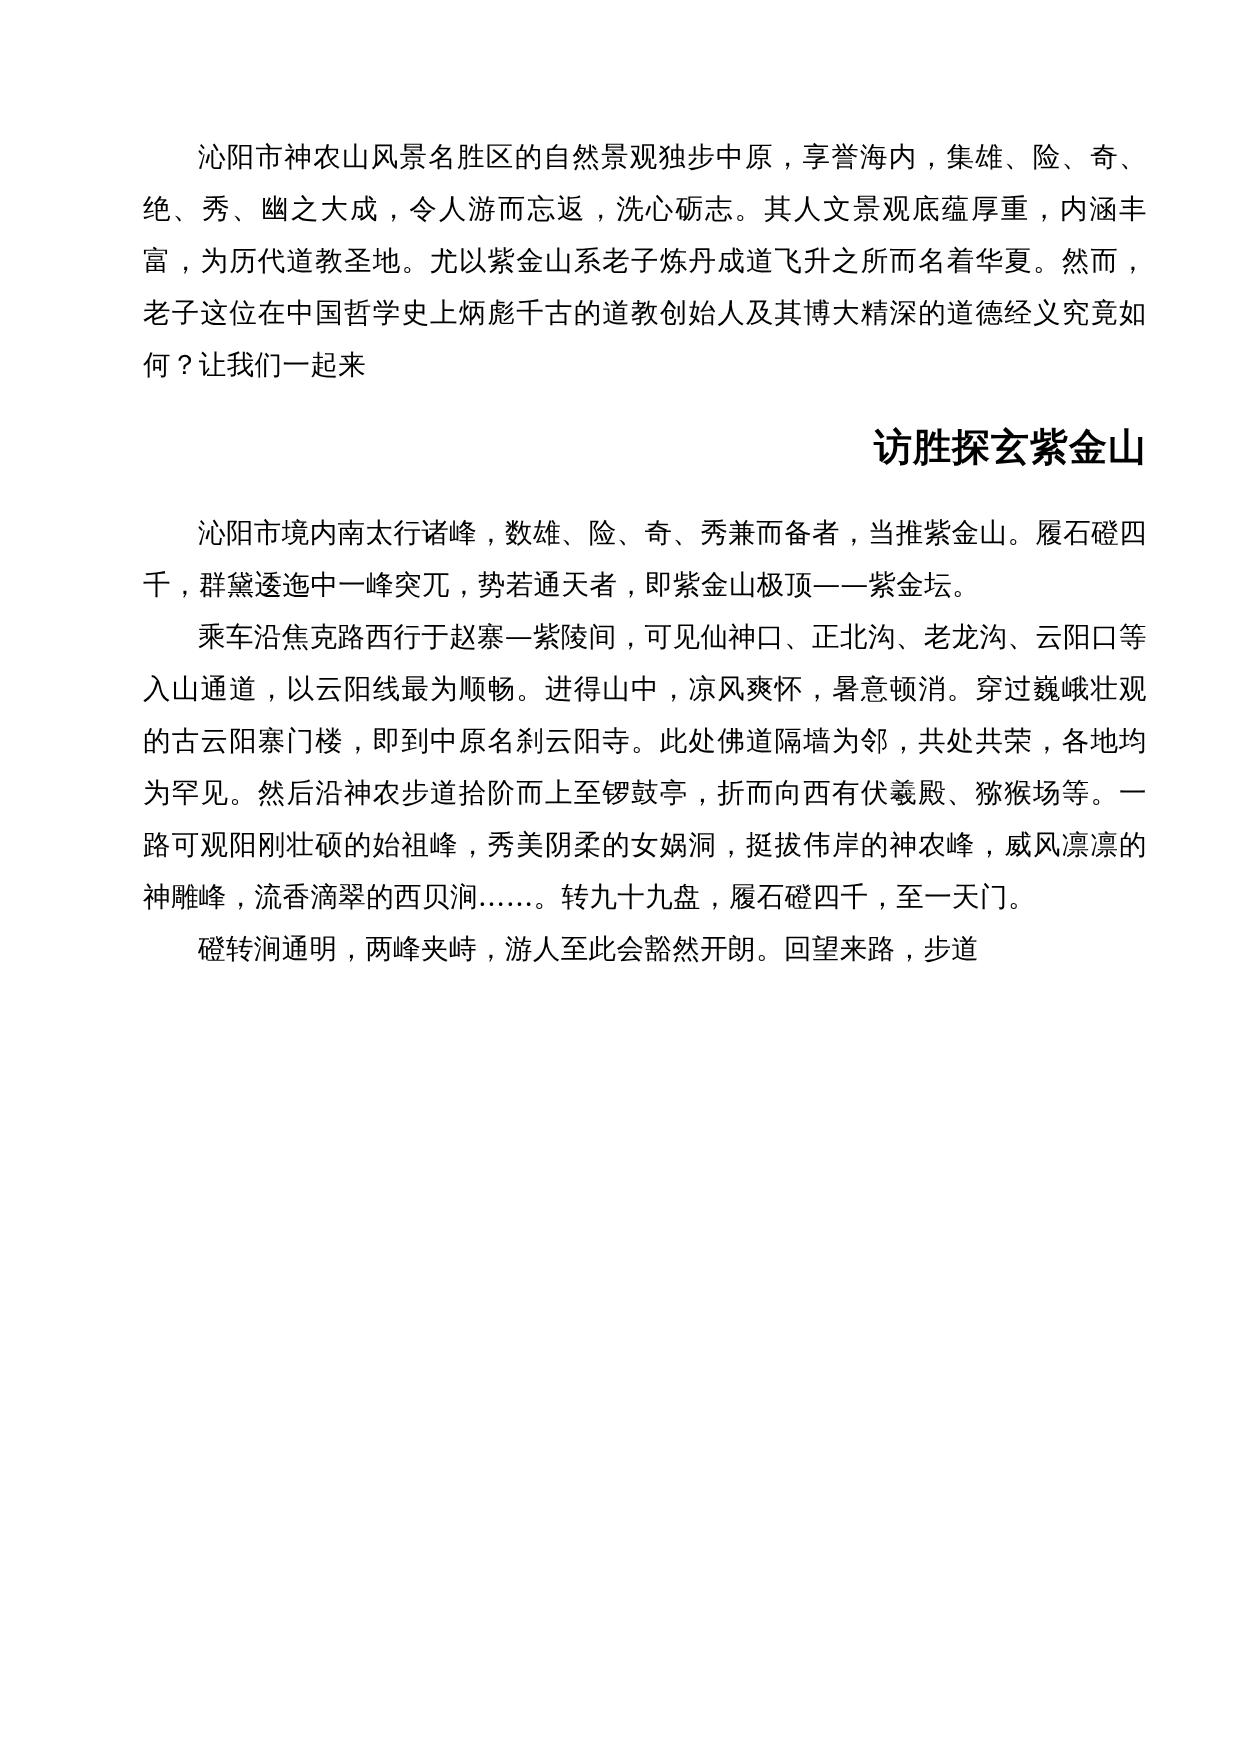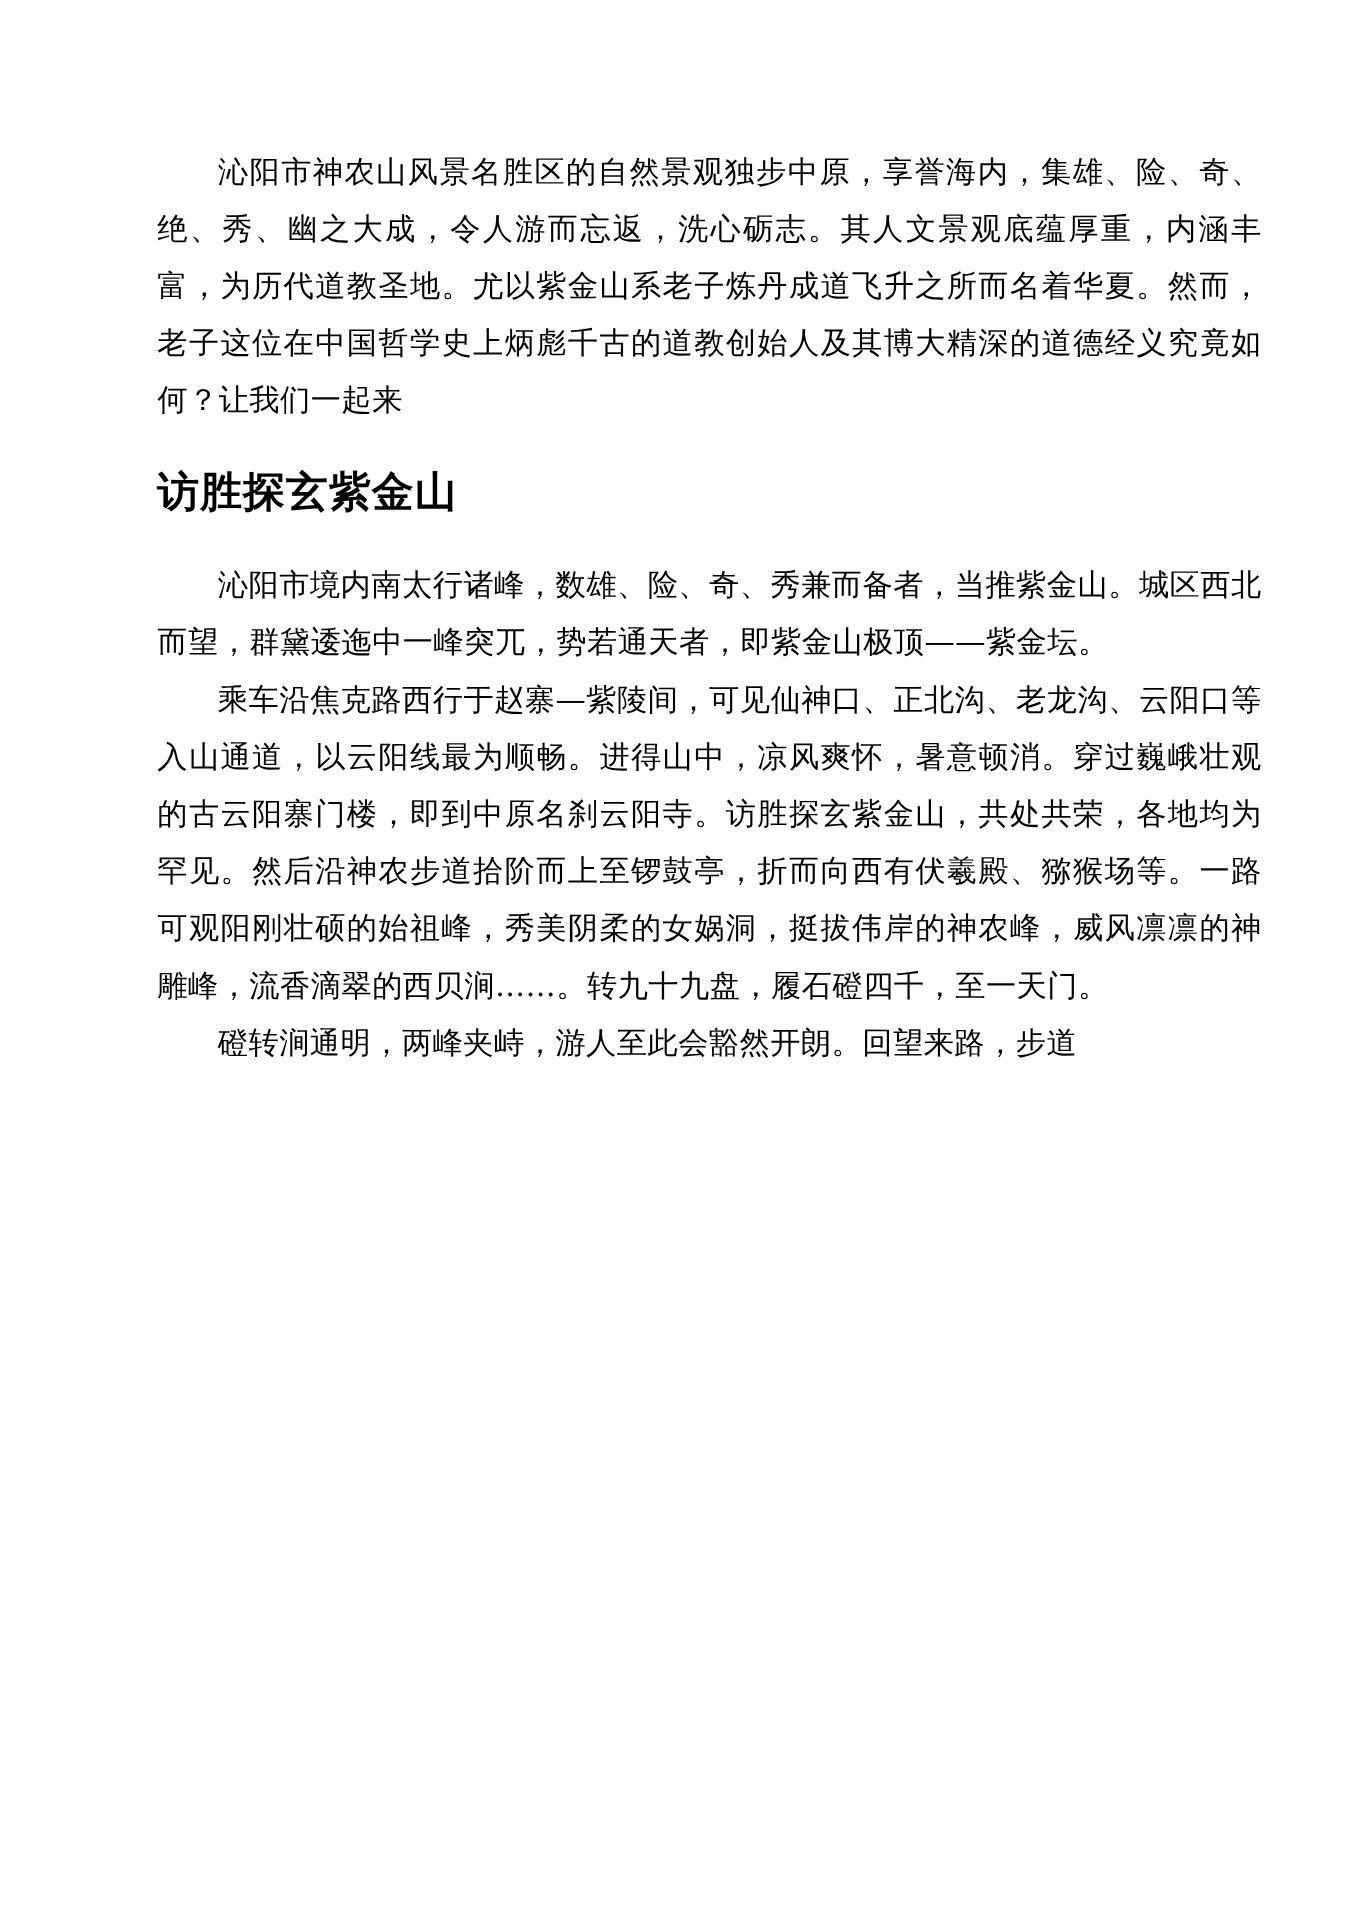--- a/index.html
+++ b/index.html
@@ -32,34 +32,34 @@
     text-align: justify;
     text-justify: inter-ideograph;
     text-indent: 2em;
     letter-spacing: 0.4px;
     font-family: "DejaVu Serif", serif;
   }
   h1.doc-title {
     margin: 28px 0 30px 0;
     font-size: 38px;
     line-height: 58px;
-    text-align: left;
+    text-align: right;
     font-weight: bold;
     letter-spacing: 1px;
     font-family: "DejaVu Sans", sans-serif;
   }
 </style>
 </head>
 <body>
 
 <div class="page">
   <div class="doc-body">
 
     <p class="para">沁阳市神农山风景名胜区的自然景观独步中原，享誉海内，集雄、险、奇、绝、秀、幽之大成，令人游而忘返，洗心砺志。其人文景观底蕴厚重，内涵丰富，为历代道教圣地。尤以紫金山系老子炼丹成道飞升之所而名着华夏。然而，老子这位在中国哲学史上炳彪千古的道教创始人及其博大精深的道德经义究竟如何？让我们一起来</p>
 
     <h1 class="doc-title">访胜探玄紫金山</h1>
 
-    <p class="para">沁阳市境内南太行诸峰，数雄、险、奇、秀兼而备者，当推紫金山。城区西北而望，群黛逶迤中一峰突兀，势若通天者，即紫金山极顶——紫金坛。</p>
-    <p class="para">乘车沿焦克路西行于赵寨—紫陵间，可见仙神口、正北沟、老龙沟、云阳口等入山通道，以云阳线最为顺畅。进得山中，凉风爽怀，暑意顿消。穿过巍峨壮观的古云阳寨门楼，即到中原名刹云阳寺。访胜探玄紫金山，共处共荣，各地均为罕见。然后沿神农步道拾阶而上至锣鼓亭，折而向西有伏羲殿、猕猴场等。一路可观阳刚壮硕的始祖峰，秀美阴柔的女娲洞，挺拔伟岸的神农峰，威风凛凛的神雕峰，流香滴翠的西贝涧……。转九十九盘，履石磴四千，至一天门。</p>
+    <p class="para">沁阳市境内南太行诸峰，数雄、险、奇、秀兼而备者，当推紫金山。履石磴四千，群黛逶迤中一峰突兀，势若通天者，即紫金山极顶——紫金坛。</p>
+    <p class="para">乘车沿焦克路西行于赵寨—紫陵间，可见仙神口、正北沟、老龙沟、云阳口等入山通道，以云阳线最为顺畅。进得山中，凉风爽怀，暑意顿消。穿过巍峨壮观的古云阳寨门楼，即到中原名刹云阳寺。此处佛道隔墙为邻，共处共荣，各地均为罕见。然后沿神农步道拾阶而上至锣鼓亭，折而向西有伏羲殿、猕猴场等。一路可观阳刚壮硕的始祖峰，秀美阴柔的女娲洞，挺拔伟岸的神农峰，威风凛凛的神雕峰，流香滴翠的西贝涧……。转九十九盘，履石磴四千，至一天门。</p>
     <p class="para">磴转涧通明，两峰夹峙，游人至此会豁然开朗。回望来路，步道</p>
 
   </div>
 </div>
 
 </body></html>

